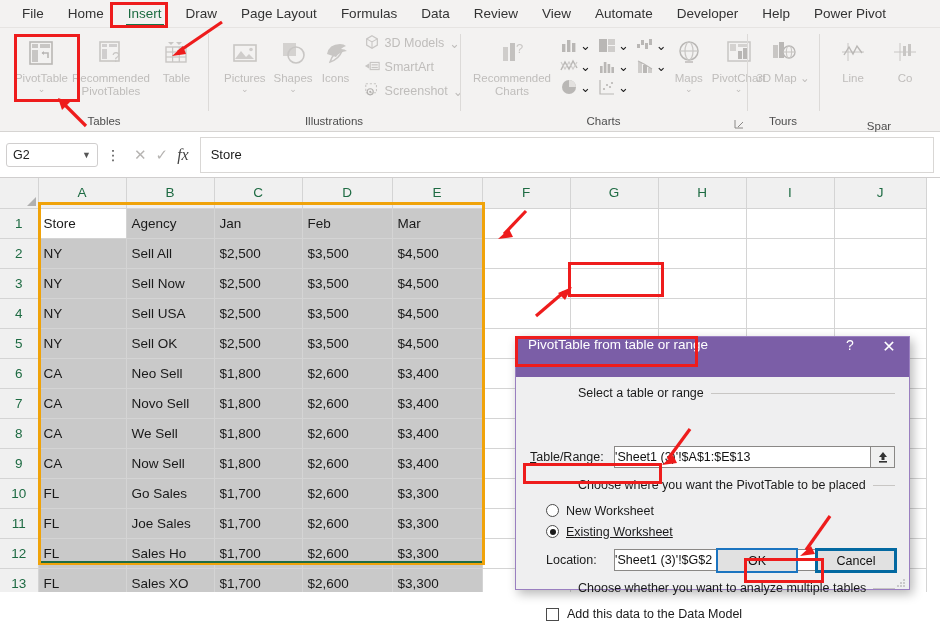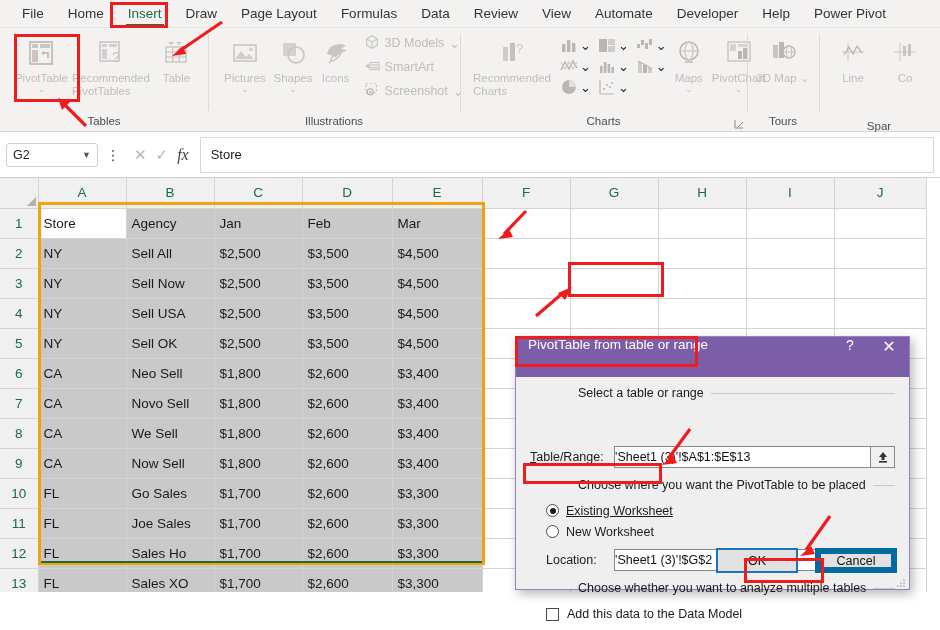--- a/index.html
+++ b/index.html
@@ -71,21 +71,21 @@
   .btn {
     width:62px;
     display:flex; flex-direction:column; align-items:center;
     padding:4px 2px 2px 2px;
     cursor:default;
     border:1px solid transparent;
     border-radius:3px;
   }
   .btn .ico { height:34px; display:flex; align-items:center; justify-content:center; }
   .btn .lab {
-    font-size:11.5px; line-height:13px; color:#bfbdbb;
+    font-size:11.5px; line-height:13px; text-align:center; color:#bfbdbb;
     margin-top:2px; white-space:normal;
   }
   .btn .chev { font-size:9px; color:#bfbdbb; line-height:9px; }
 
   .smallbtn {
     display:flex; align-items:center; gap:5px;
     padding:2px 4px; height:24px;
     font-size:12.5px; color:#bfbdbb;
     white-space:nowrap; cursor:default;
   }
@@ -241,21 +241,21 @@
   .radio.on::after { content:""; width:6px; height:6px; border-radius:50%; background:#1a1a1a; }
   .chk-row { display:flex; align-items:center; gap:8px; height:22px; margin-left:16px; }
   .chk { width:13px; height:13px; border:1px solid #4a4a4a; background:#fff; }
   .u { text-decoration:underline; }
   .dlg-footer {
     position:absolute; right:12px; bottom:16px;
     display:flex; gap:17px;justify-content:flex-end;
   }
   .dbtn {
     width:82px; height:25px; background:#e1e1e1;
-    border:6px solid #0369a1; font-size:12.5px;
+    border:3px solid #0369a1; font-size:12.5px;
     display:flex; align-items:center; justify-content:center;
     cursor:default; color:#111;
   }
   .dbtn.default { border:2px solid #1b74c0; background:#e1e1e1; }
   .grip { position:absolute; right:3px; bottom:2px; width:10px; height:10px; }
 </style>
 </head>
 <body>
 
 <div class="tabbar">
@@ -798,26 +798,26 @@
               <rect x="2" y="10" width="8" height="1.6" fill="#333"></rect>
             </svg>
         </div>
       </div>
     </div>
 
     <div class="fieldset-lbl">
       <span>Choose where you want the PivotTable to be placed</span>
     </div>
     <div class="radio-row">
+      <span class="radio"></span>
+      <span>New Worksheet</span>
+    </div>
+    <div class="radio-row">
       <span class="radio on"></span>
       <span class="u">Existing Worksheet</span>
-    </div>
-    <div class="radio-row">
-      <span class="radio"></span>
-      <span>New Worksheet</span>
     </div>
     <div class="row" style="margin-top:7px;">
       <span class="lbl" style="width:76px;padding-left:16px;">Location:</span>
       <div class="inputwrap">
         <div class="inp">'Sheet1 (3)'!$G$2</div>
         <div class="collapsebtn">
           <svg width="12" height="12" viewBox="0 0 12 12">
               <path d="M6 1 L10 6 H7.5 V9 H4.5 V6 H2 z" fill="#333"></path>
               <rect x="2" y="10" width="8" height="1.6" fill="#333"></rect>
             </svg>

